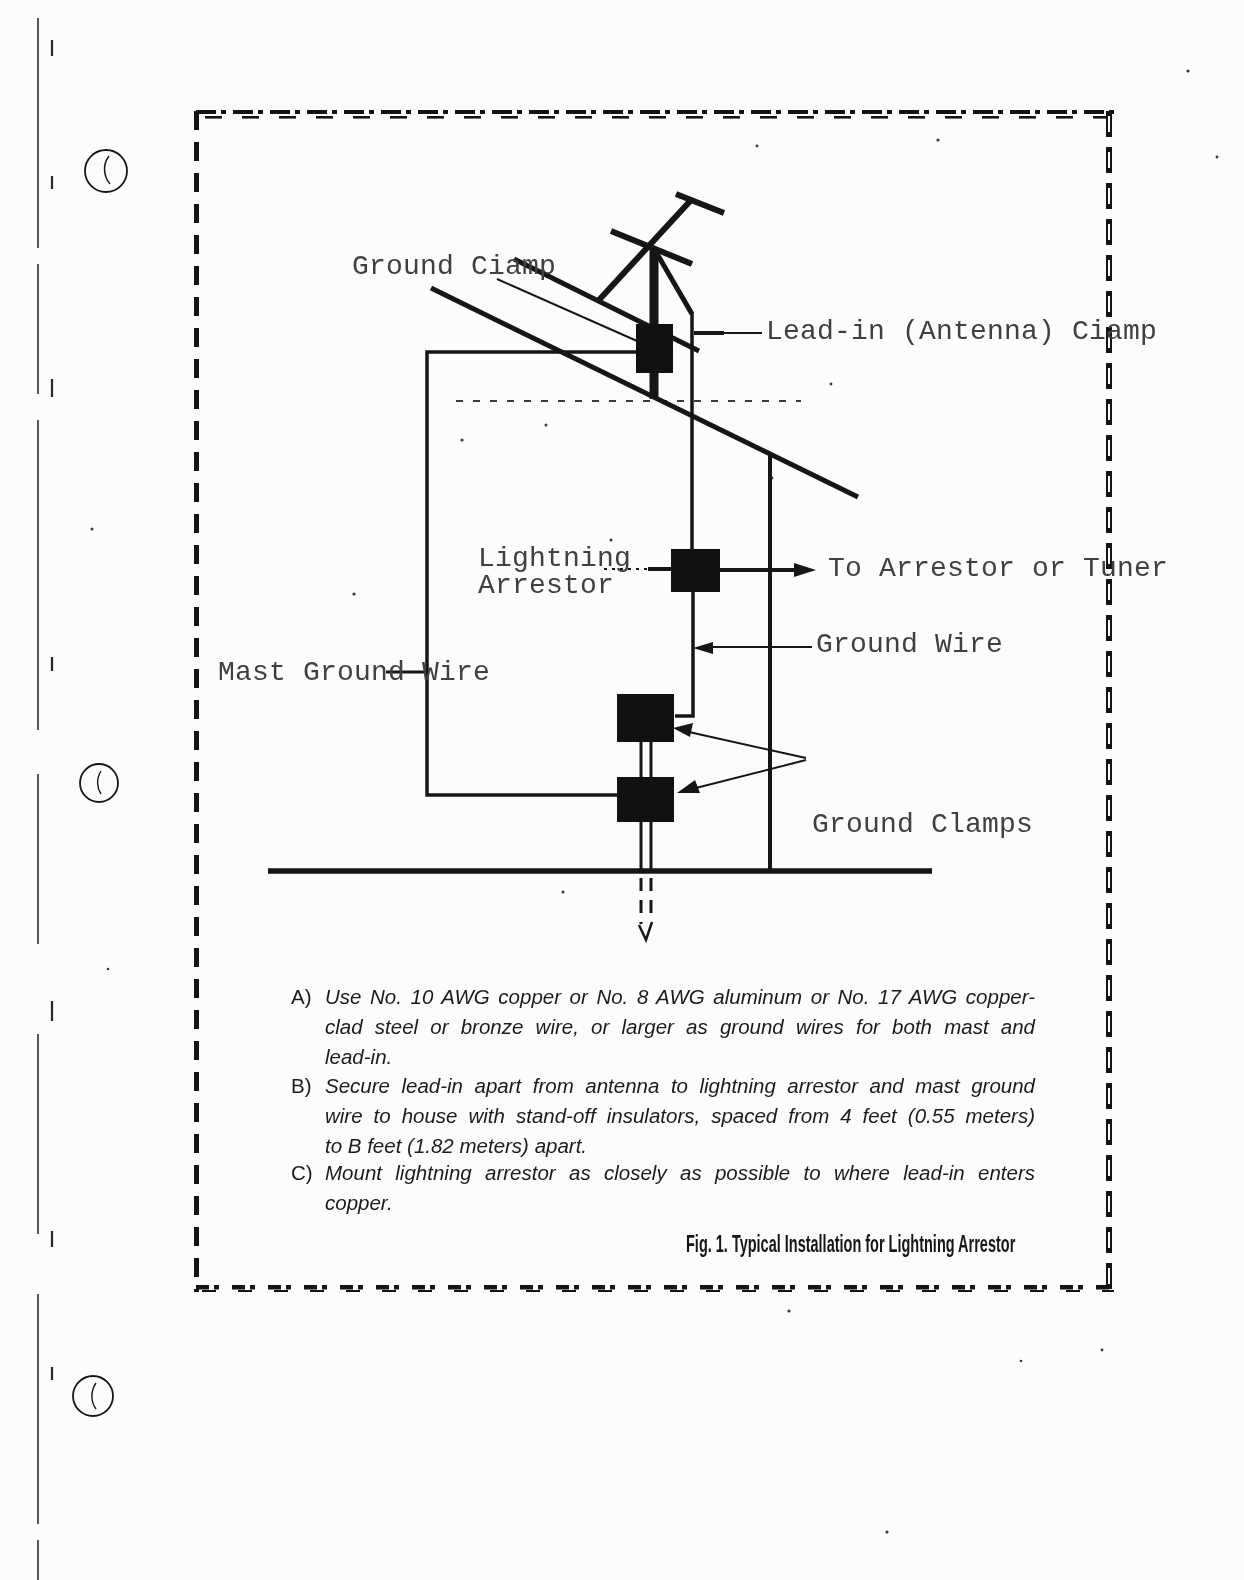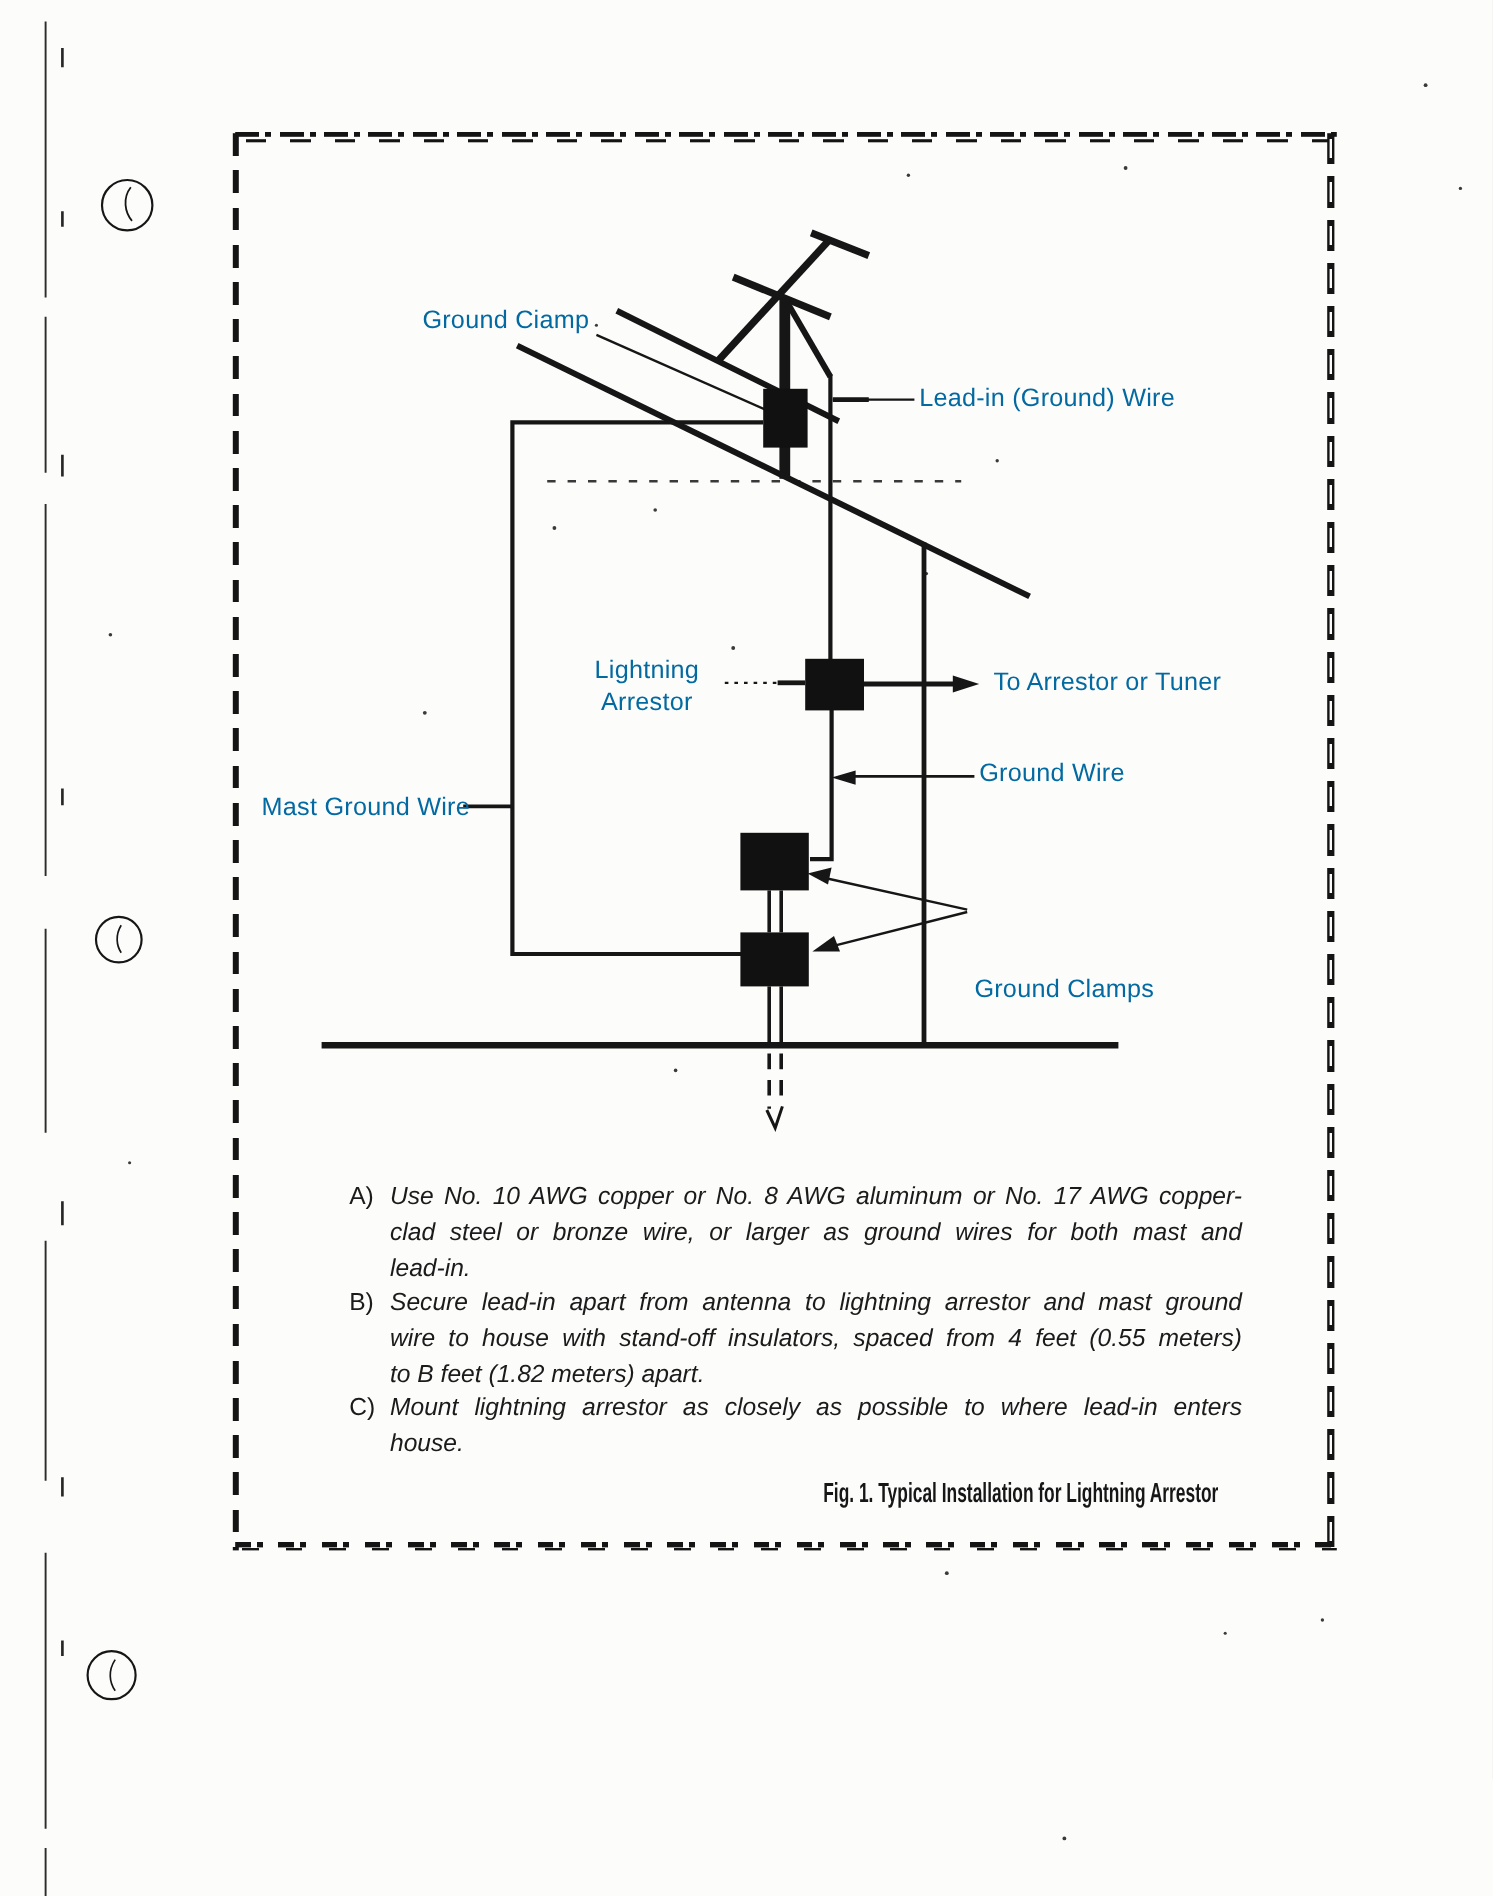--- a/index.html
+++ b/index.html
@@ -31,22 +31,22 @@
   }
   .b-right{
     left:1106px;top:111px;width:6px;height:1181px;
     background:
       repeating-linear-gradient(180deg,transparent 0 5px,#fcfcfb 5px 21px,transparent 21px 36px) 2px 0/2px 100% no-repeat,
       repeating-linear-gradient(180deg,#141414 0 26px,transparent 26px 36px) 0 0/6px 100% no-repeat;
   }
   
   .lbl{
     position:absolute;
-    font-size:21px;line-height:24px;
-    color:#0369a1;white-space:nowrap;letter-spacing:.2px;
+    font-size:28px;line-height:24px;
+    color:#404040;white-space:nowrap;letter-spacing:.2px;font-family:Liberation Mono, monospace;
   }
   .lbl-center{text-align:center;white-space:normal;}
   .electrode{line-height:31px;}
   
   .note{position:absolute;left:291px;width:744px;display:flex;font-size:20.5px;line-height:30px;color:#1b1b1b;}
   .note-id{width:34px;flex:0 0 34px;}
   .note-body{flex:1;font-style:italic;}
   .jline{text-align:justify;text-align-last:justify;}
   .lline{text-align:left;}
   
@@ -166,21 +166,21 @@
     </g>
     <g>
       <line x1="641" y1="878" x2="641" y2="924" stroke-width="3" stroke-dasharray="13 9"></line>
       <line x1="651" y1="878" x2="651" y2="918" stroke-width="3" stroke-dasharray="13 9"></line>
       <path d="M639 925 L646 940 L652 922" stroke-width="2.5"></path>
     </g>
   </svg>
 
   <div class="lbl" style="left:352px;top:255px;">Ground Ciamp</div>
 
-  <div class="lbl" style="left:766px;top:320px;">Lead-in (Ground) Wire</div>
+  <div class="lbl" style="left:766px;top:320px;">Lead-in (Antenna) Ciamp</div>
 
   <div class="lbl lbl-center" style="left:478px;top:545px;width:122px;line-height:27px;">
     <div>Lightning</div>
     <div>Arrestor</div>
   </div>
 
   <div class="lbl" style="left:828px;top:557px;">To Arrestor or Tuner</div>
 
   <div class="lbl" style="left:816px;top:633px;">Ground Wire</div>
 
@@ -204,19 +204,19 @@
       <div class="jline">Secure lead-in apart from antenna to lightning arrestor and mast ground</div>
       <div class="jline">wire to house with stand-off insulators, spaced from 4 feet (0.55 meters)</div>
       <div class="lline">to B feet (1.82 meters) apart.</div>
     </div>
   </div>
 
   <div class="note" style="top:1158px;">
     <div class="note-id">C)</div>
     <div class="note-body">
       <div class="jline">Mount lightning arrestor as closely as possible to where lead-in enters</div>
-      <div class="lline">house.</div>
+      <div class="lline">copper.</div>
     </div>
   </div>
 
   <div class="caption">Fig. 1. Typical Installation for Lightning Arrestor</div>
 
 </div>
 
 </body></html>

